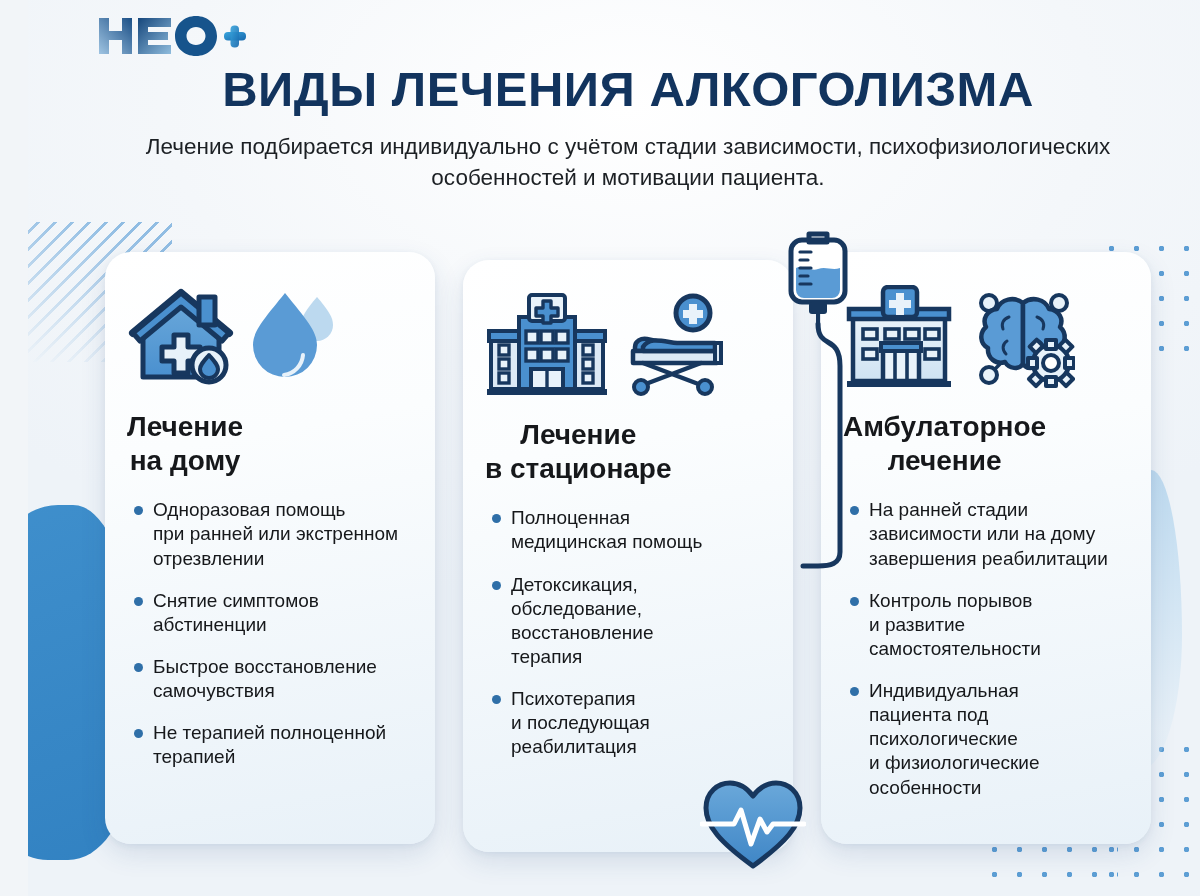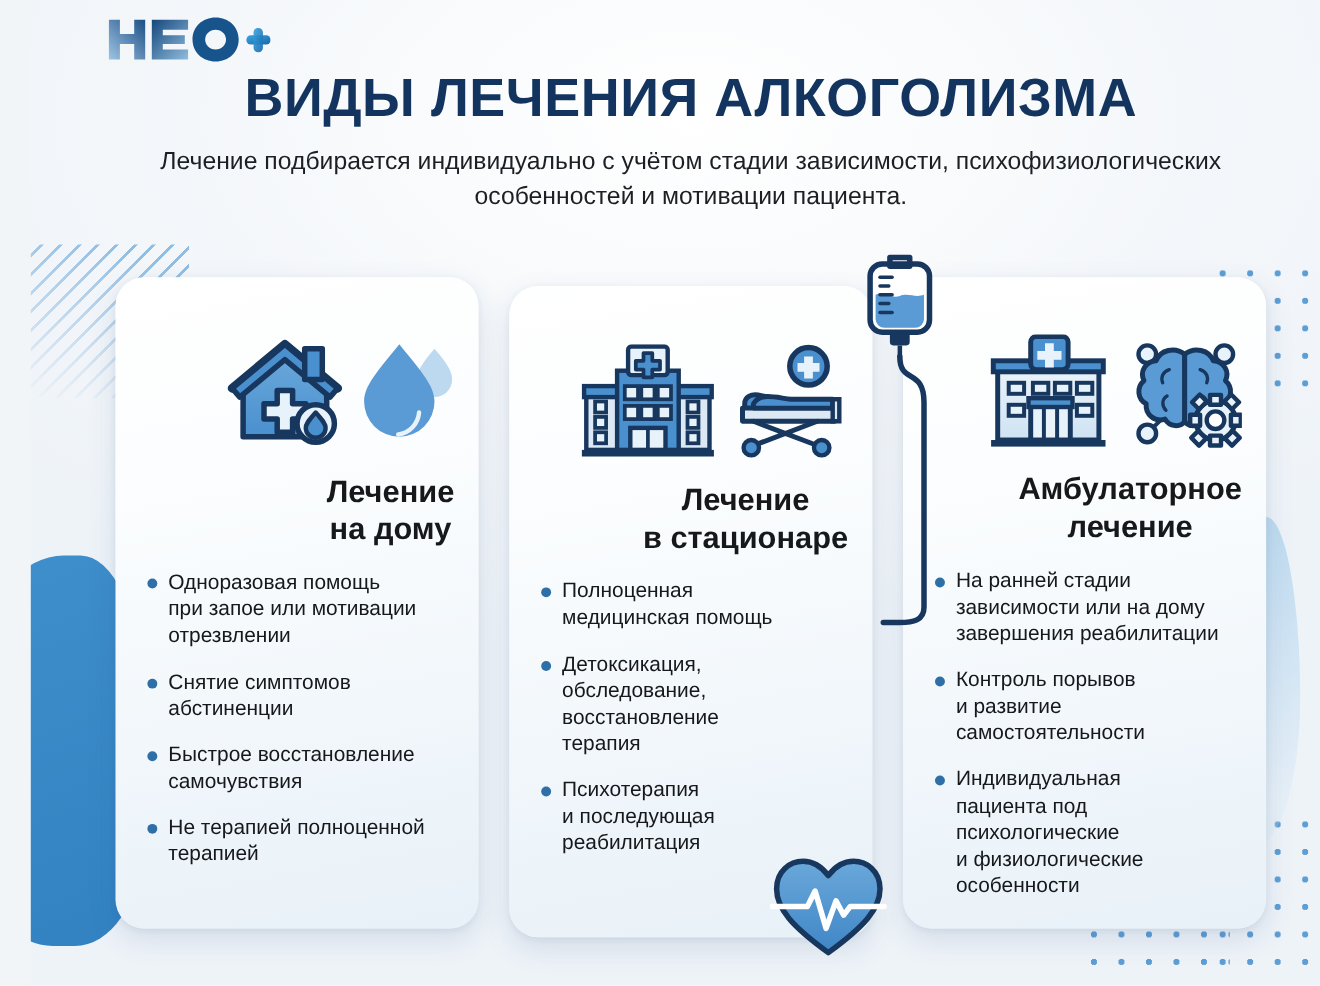--- a/index.html
+++ b/index.html
@@ -122,24 +122,24 @@
     gap: 28px;
   }
 
   .card {
     position: relative;
     width: 330px;
     background: linear-gradient(170deg, #ffffff 0%, #fbfdfe 32%, #e8f1f8 100%);
     border-radius: 26px;
     box-shadow: 0 10px 26px rgba(40,80,130,.13),
                 0 2px 6px rgba(40,80,130,.07);
-    padding: 46px 22px 26px;
+    padding: 26px 22px 26px;
     display: flex;
     flex-direction: column;
-    align-items: flex-end;
+    align-items: flex-start;
   }
   .card.tall { height: 592px; }
   .card.mid  { height: 592px; margin-top: 8px; }
 
   .card-icons {
     height: 118px;
     display: flex;
     align-items: center;
     justify-content: center;
     gap: 16px;
@@ -278,21 +278,21 @@
           <path d="M34 8 c21 26 32 38 32 52 a32 32 0 0 1 -64 0 c0 -14 11 -26 32 -52 Z" fill="#5a9bd5"></path>
           <path d="M52 70 a22 22 0 0 1 -19 20" fill="none" stroke="#e8f2fa" stroke-width="4" stroke-linecap="round"></path>
         </svg>
       </div>
 
       <div class="card-title">Лечение
 на дому</div>
 
       <ul class="bullets">
         <li class="bullet">Одноразовая помощь
-при запое или мотивации
+при ранней или экстренном
 отрезвлении</li>
         <li class="bullet">Снятие симптомов
 абстиненции</li>
         <li class="bullet">Быстрое восстановление
 самочувствия</li>
         <li class="bullet">Не терапией полноценной
 терапией</li>
       </ul>
     </div>
 

